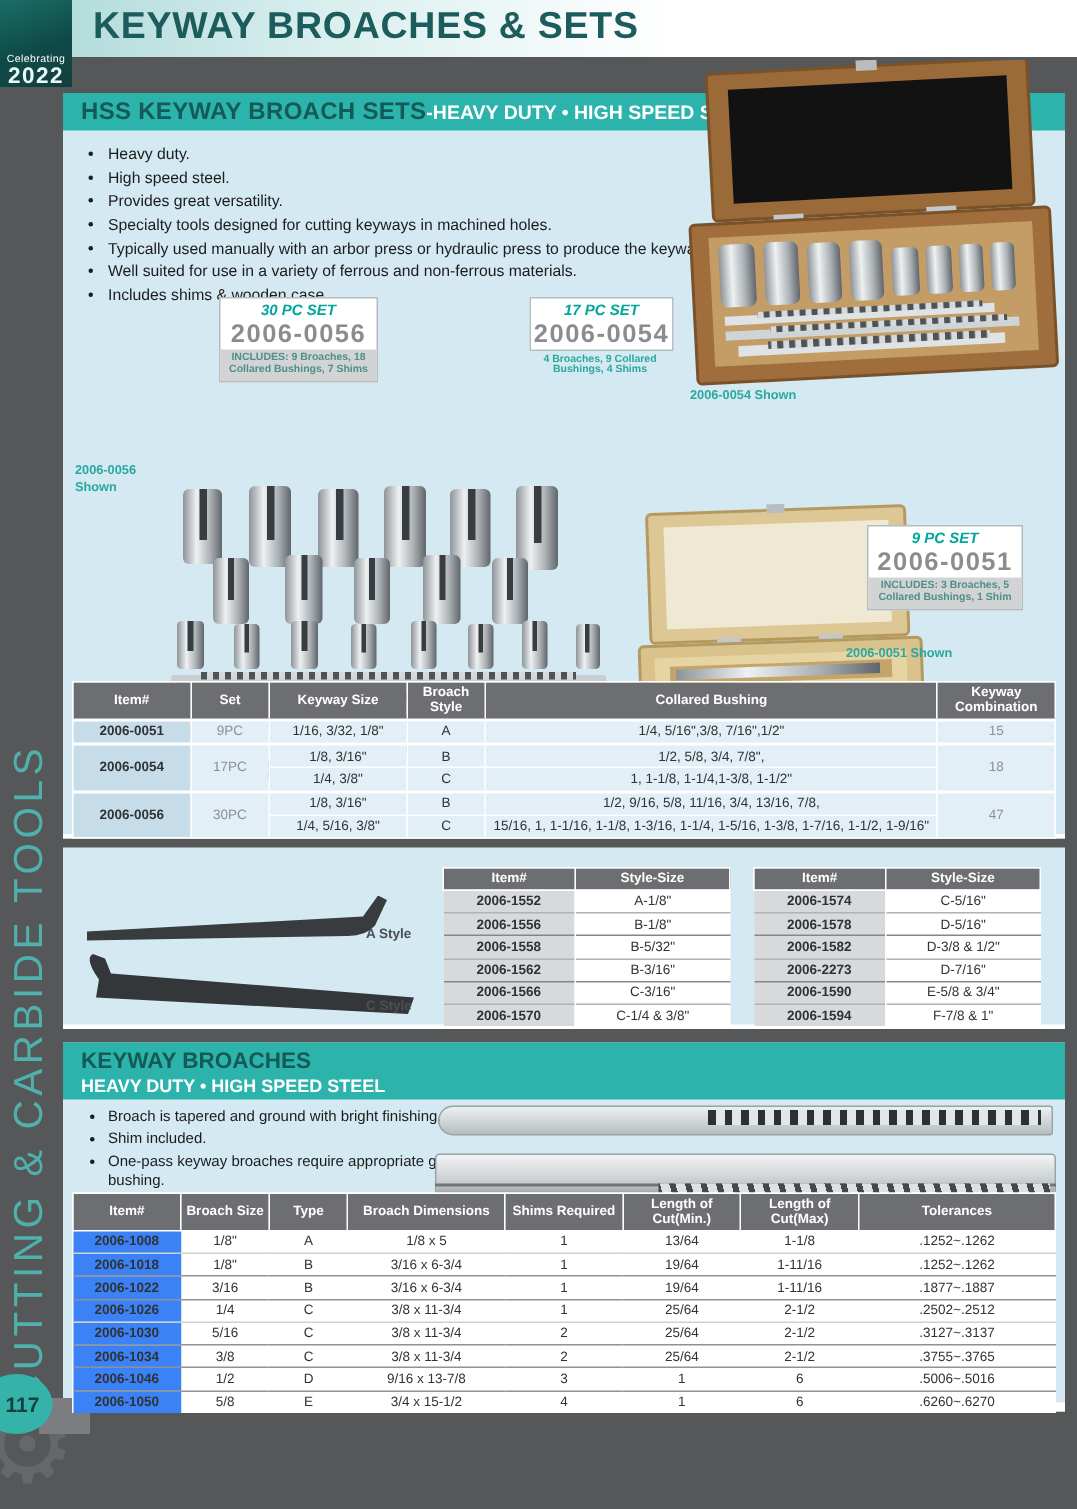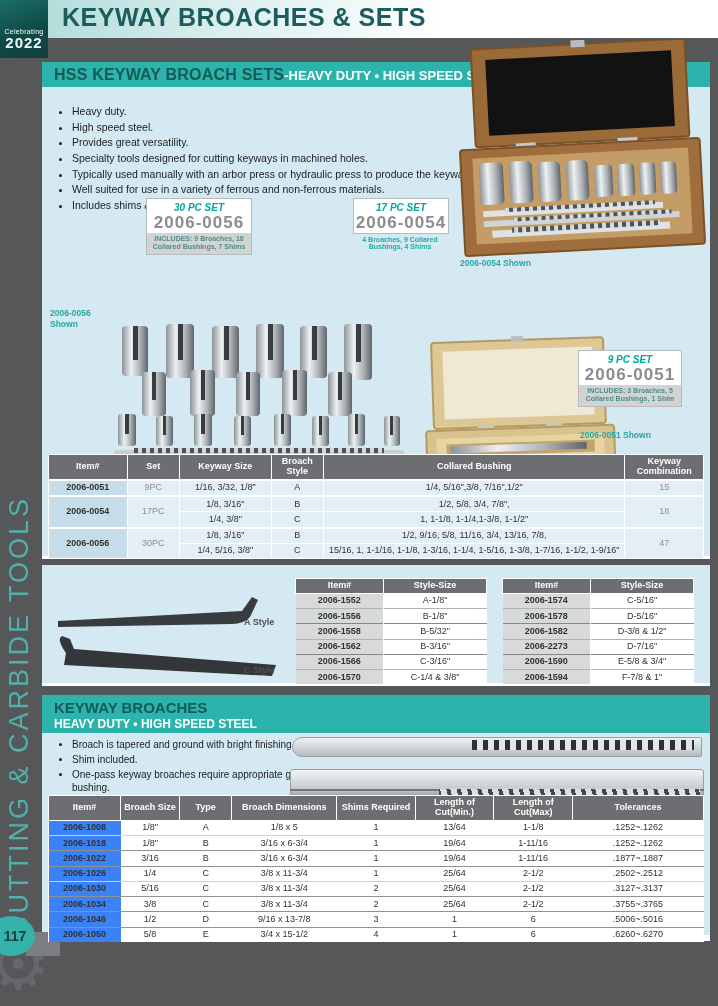--- a/index.html
+++ b/index.html
@@ -9,21 +9,21 @@
     font-family:"Liberation Sans", sans-serif;
     -webkit-font-smoothing:antialiased;
   }
   
   .top-band{position:absolute;left:0;top:0;width:718px;height:38px;
     background:linear-gradient(90deg,#a9d8d6 0%,#d9eeee 30%,#ffffff 62%,#ffffff 100%);}
   .page-title{position:absolute;left:62px;top:3px;font-size:25px;font-weight:bold;
     color:#1d5c5c;letter-spacing:.5px;white-space:nowrap;}
   .logo{position:absolute;left:0;top:0;width:48px;height:58px;z-index:9;
     background:linear-gradient(160deg,#1b6d68 0%,#0f4a47 55%,#123f3d 100%);
-    color:#fff;text-align:center;box-sizing:border-box;padding-top:28px;}
+    color:#fff;text-align:center;box-sizing:border-box;padding-top:36px;}
   .logo .l1{font-size:7px;letter-spacing:.3px;}
   .logo .l2{font-size:15px;font-weight:bold;letter-spacing:1px;color:#eafaf8;line-height:1;}
   
   .side-text{position:absolute;left:4px;top:388px;height:548px;z-index:2;
     writing-mode:vertical-rl;transform:rotate(180deg);
     font-size:27px;color:#4fb6b0;letter-spacing:3px;font-weight:400;opacity:.95;white-space:nowrap;}
   .gear{position:absolute;left:-14px;top:928px;font-size:72px;color:#66676a;z-index:1;line-height:1;}
   .page-tab{position:absolute;left:26px;top:932px;width:34px;height:24px;background:#7c7d80;z-index:3;}
   .page-num{position:absolute;left:-13px;top:916px;width:48px;height:40px;border-radius:50%;
     background:#35b2aa;color:#173f3d;font-weight:bold;font-size:14px;z-index:4;
@@ -31,21 +31,21 @@
   
   .sect{position:absolute;left:42px;width:668px;background:#d4e9f2;}
   .band{background:#2cb4ac;box-sizing:border-box;}
   .band .t-main{color:#145a57;font-weight:bold;}
   .band .t-sub{color:#ffffff;font-weight:bold;}
   
   #s1{top:62px;height:494px;border-bottom:3px solid #fff;}
   #s1 .band{height:25px;padding:4px 0 0 12px;}
   #s1 .t-main{font-size:16px;letter-spacing:.2px;}
   #s1 .t-sub{font-size:13px;}
-  .bullets{margin:18px 0 0 16px;padding-left:14px;width:430px;}
+  .bullets{margin:10px 0 0 16px;padding-left:14px;width:430px;}
   .bullets li{font-size:10.5px;color:#1c1c1c;margin-bottom:2.5px;line-height:1.25;}
   .callout{position:absolute;background:#fff;border:1px solid #b5bcc0;text-align:center;z-index:5;}
   .callout .set{color:#00a79b;font-style:italic;font-weight:bold;font-size:10px;padding-top:3px;}
   .callout .num{color:#8a8c8e;font-weight:bold;font-size:17px;letter-spacing:1px;line-height:1.15;}
   .callout .inc{background:#d1d3d4;color:#4e8f8a;font-size:7px;font-weight:bold;
     padding:2px 2px;line-height:1.25;}
   .cap-teal{color:#2aa8a0;font-size:7px;font-weight:bold;text-align:center;margin-top:2px;}
   .shown{position:absolute;color:#2aa8a0;font-size:8.5px;font-weight:bold;line-height:1.25;z-index:5;}
   
   table{border-collapse:collapse;}
@@ -144,21 +144,21 @@
     <div class="cap-teal">4 Broaches, 9 Collared Bushings, 4 Shims</div>
   </div>
   <div class="callout" style="left:536px;top:288px;width:102px;">
     <div class="set">9 PC SET</div>
     <div class="num">2006-0051</div>
     <div class="inc">INCLUDES: 3 Broaches, 5 Collared Bushings, 1 Shim</div>
   </div>
 
   <div class="shown" style="left:8px;top:246px;width:58px;">2006-0056 Shown</div>
   <div class="shown" style="left:418px;top:196px;width:110px;">2006-0054 Shown</div>
-  <div class="shown" style="left:538px;top:368px;width:110px;">2006-0051 Shown</div>
+  <div class="shown" style="left:522px;top:368px;width:110px;">2006-0051 Shown</div>
 
   <table class="tbl-sets">
     <thead>
       <tr>
         <th style="width:12%">Item#</th>
         <th style="width:8%">Set</th>
         <th style="width:14%">Keyway Size</th>
         <th style="width:8%">Broach Style</th>
         <th style="width:46%">Collared Bushing</th>
         <th style="width:12%">Keyway Combination</th>

